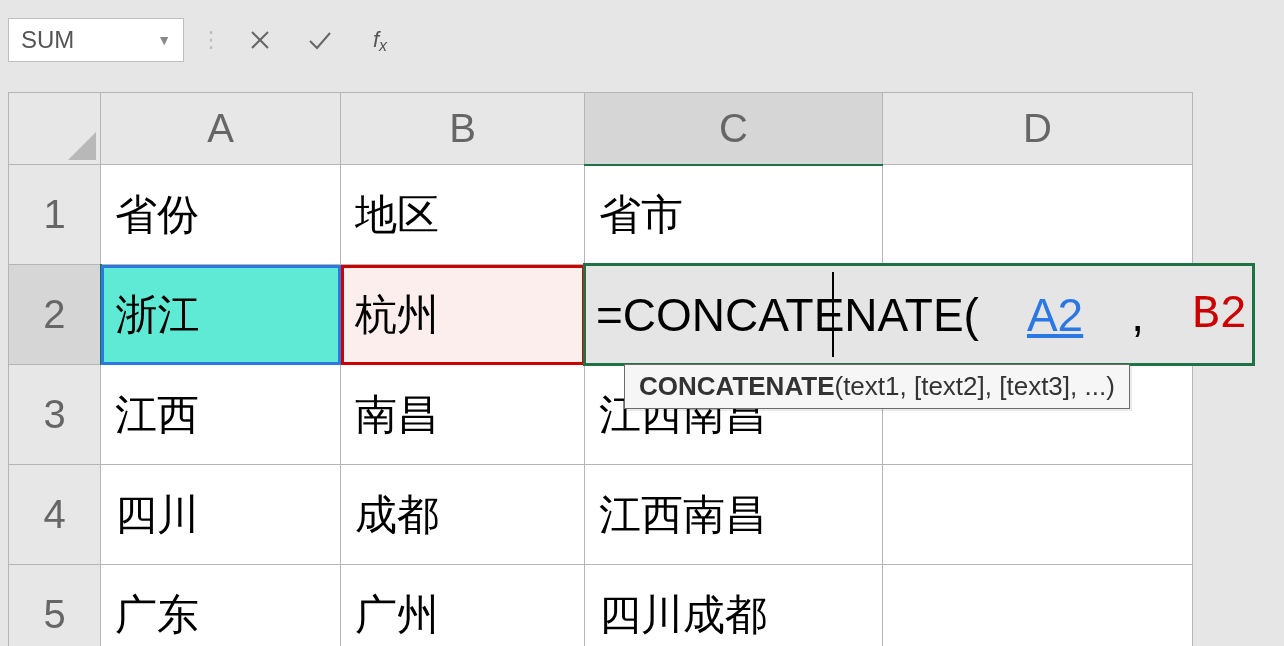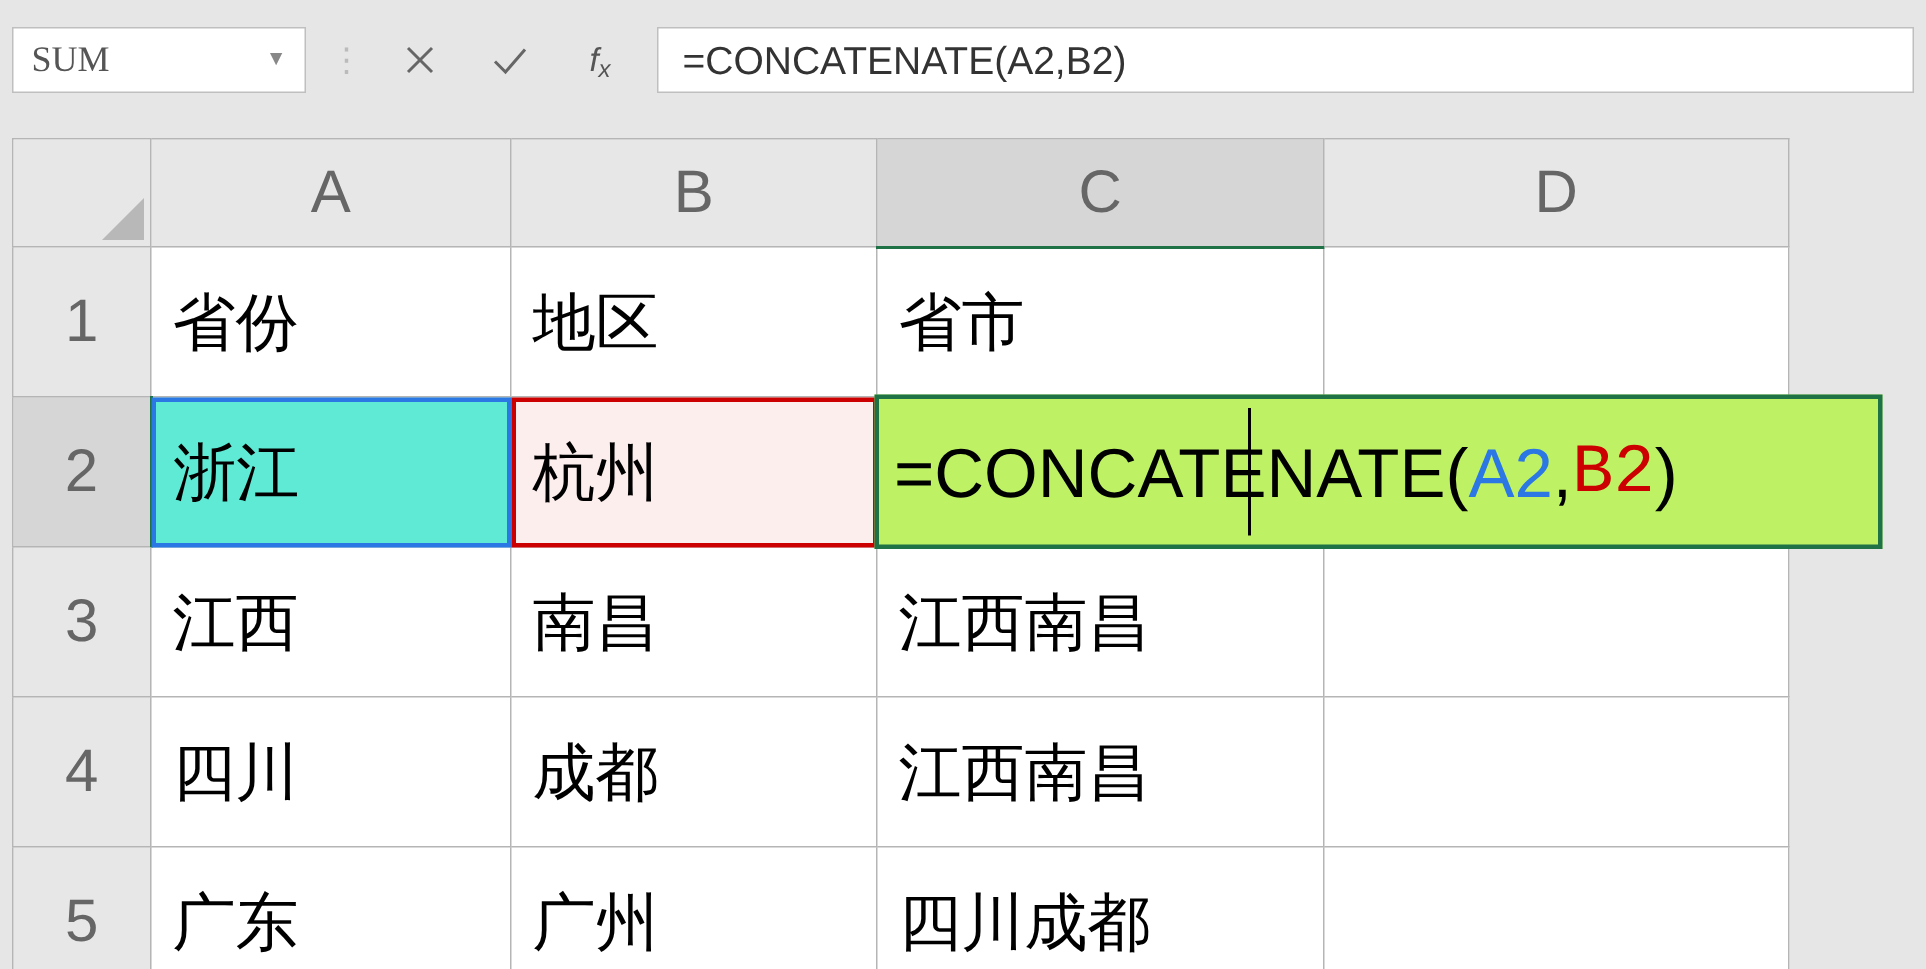--- a/index.html
+++ b/index.html
@@ -11,31 +11,30 @@
     overflow: hidden;
   }
   .formula-bar-row {
     display: flex;
     align-items: center;
     gap: 16px;
     padding: 18px 8px 22px 8px;
     background: #e6e6e6;
   }
   .name-box {
-    width: 196px;
+    width: 176px;
     height: 44px;
     background: #fff;
     border: 1px solid #bfbfbf;
     display: flex;
     align-items: center;
     justify-content: space-between;
     padding: 0 12px;
     font-size: 24px;
     color: #555;
-    font-family: Liberation Serif, serif;
   }
   .name-box-dropdown {
     color: #888;
     font-size: 14px;
   }
   .fbar-divider {
     color: #bbb;
     font-size: 22px;
   }
   .fbar-btn {
@@ -124,30 +123,31 @@
   }
   
   td[data-ref="C2"] {
     background: #ffff00;
     position: relative;
   }
   .editing-overlay {
     position: absolute;
     top: -2px; left: -2px;
     height: calc(100% + 4px);
-    background: #bef264;
+    background: #e5e5e5;
     border: 3px solid #1f7246;
     display: flex;
     align-items: center;
     padding: 0 10px;
     font-size: 46px;
     white-space: nowrap;
     z-index: 5;
-  }
-  .formula-ref-a { color: #2b78e4; }
+    gap: 48px;
+  }
+  .formula-ref-a { color: #2b78e4; text-decoration: underline; }
   .formula-ref-b { color: #cc0000; font-family: Liberation Mono, monospace; }
   .caret-bar {
     position: absolute;
     width: 2px;
     background: #000;
     top: 6px;
     bottom: 6px;
     left: 246px;
   }
 
@@ -180,23 +180,20 @@
   </div>
   <div class="fbar-btn">
     <svg width="26" height="22" viewBox="0 0 26 22">
       <polyline points="3,12 10,19 23,4" fill="none" stroke="#666" stroke-width="2"></polyline>
     </svg>
   </div>
   <div class="fbar-btn">
     <span class="fx-label">
       <span>f</span><span class="fx-sub">x</span>
     </span>
-  </div>
-  <div class="formula-input-box">
-    <span>=CONCATENATE(A2,B2)</span>
   </div>
 </div>
 
 <div class="sheet-area">
   <table class="grid">
     <tbody>
         <tr>
       <th class="corner">
         <svg width="28" height="28" viewBox="0 0 28 28">
           <polygon points="28,0 28,28 0,28" fill="#b8b8b8"></polygon>
@@ -247,13 +244,16 @@
     <tr>
       <th class="row-hdr"><span>5</span></th>
       <td class="cell colA" data-ref="A5"><span>广东</span></td>
       <td class="cell colB" data-ref="B5"><span>广州</span></td>
       <td class="cell colC" data-ref="C5"><span>四川成都</span></td>
       <td class="cell colD" data-ref="D5"><span></span></td>
     </tr>
   </tbody>
     </table>
 
+  <div class="tooltip" style="top:280px; left:624px;">
+    <span class="fn">CONCATENATE</span><span>(text1, [text2], [text3], ...)</span>
+  </div>
 </div>
 
 </body></html>

